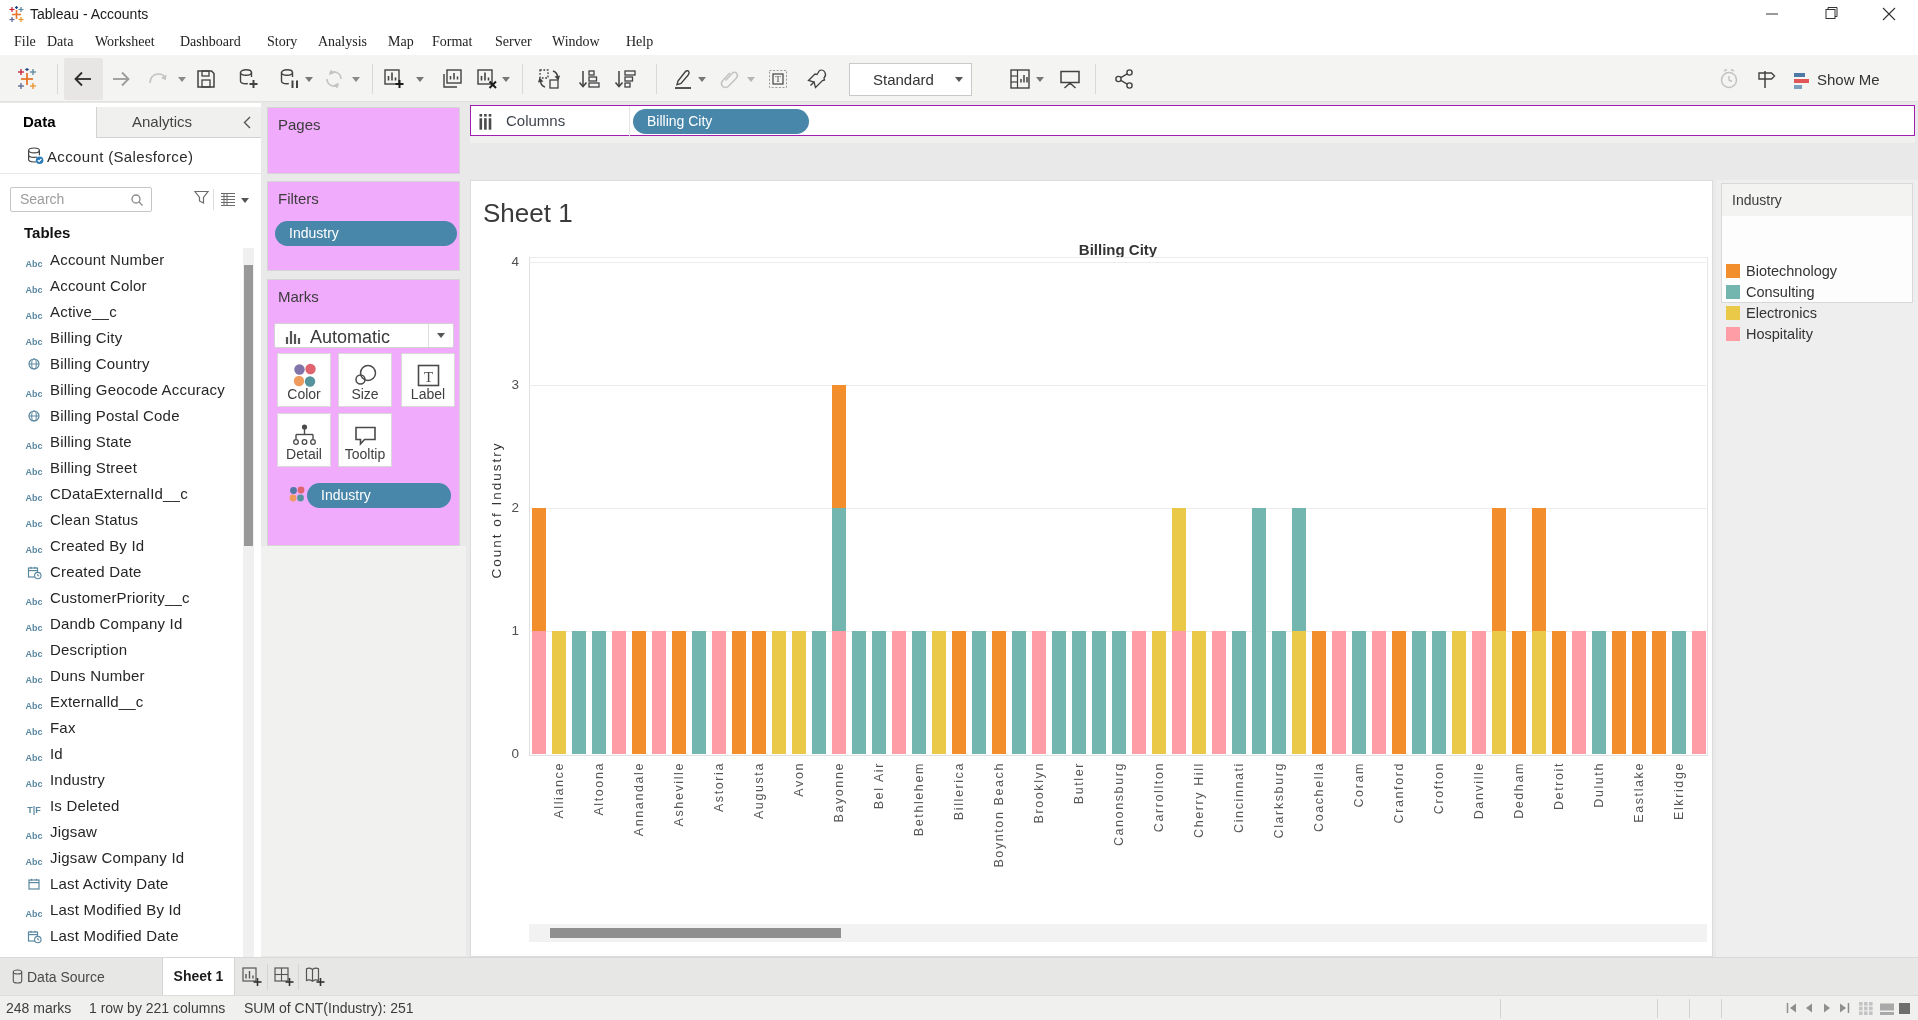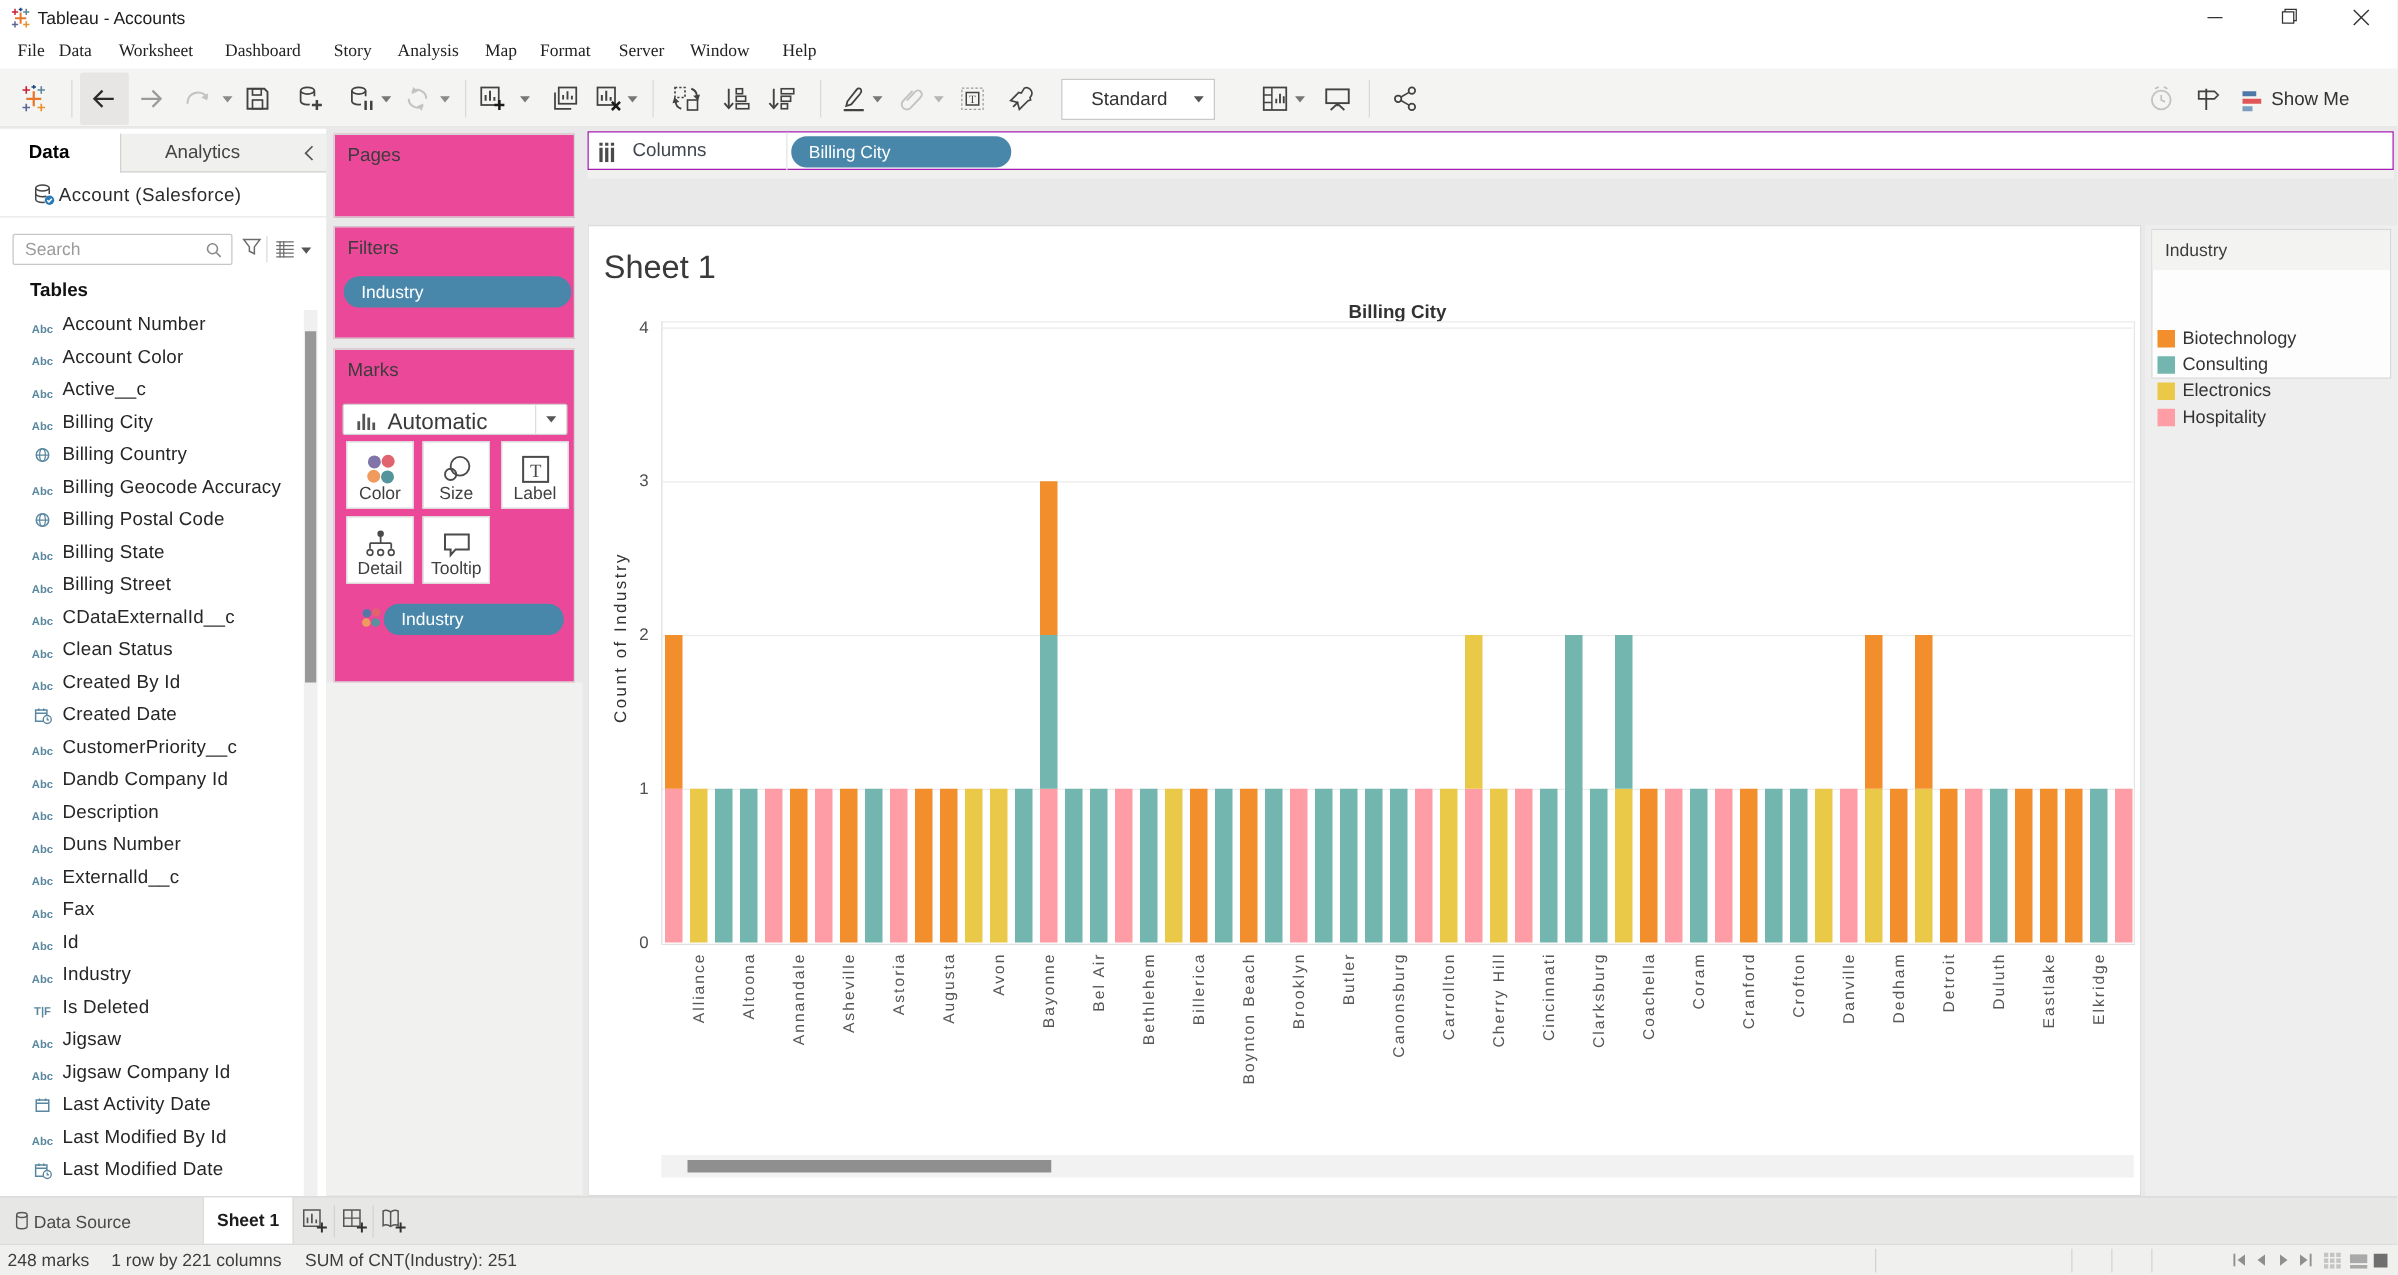--- a/index.html
+++ b/index.html
@@ -17,30 +17,30 @@
 #stdbox .sc { position:absolute; right:8px; top:13px; width:0; height:0; border-left:4.5px solid transparent; border-right:4.5px solid transparent; border-top:5.5px solid #555; }
 #showme { position:absolute; left:1817px; top:16px; font-size:15px; color:#333; }
 
 #workspace { position:absolute; left:0; top:102px; width:1918px; height:855px; background:#e9e9e9; }
 
 #dataPanel { position:absolute; left:0; top:1px; width:261px; height:854px; background:#fff; }
 #dtab-data { position:absolute; left:0; top:4px; width:96px; height:31px; background:#fff; font-size:15px; font-weight:700; color:#000; padding:6px 0 0 23px; }
 #dtab-an { position:absolute; left:96px; top:4px; width:165px; height:31px; background:#f0f0ef; border-bottom:1px solid #d2d2d2; border-left:1px solid #d2d2d2; font-size:15px; color:#444; padding:6px 0 0 35px; }
 #acct { position:absolute; left:47px; top:45px; font-size:15px; letter-spacing:0.35px; color:#2b2b2b; }
 #dsep1 { position:absolute; left:0; top:70px; width:261px; height:1px; background:#e8e8e8; }
-#searchbox { position:absolute; left:10px; top:84px; width:176px; height:25px; border:1px solid #c6c6c6; border-radius:2px; background:#fff; font-size:14px; color:#9b9b9b; line-height:23px; padding-left:9px; }
+#searchbox { position:absolute; left:10px; top:84px; width:142px; height:25px; border:1px solid #c6c6c6; border-radius:2px; background:#fff; font-size:14px; color:#9b9b9b; line-height:23px; padding-left:9px; }
 #tableshdr { position:absolute; left:24px; top:121px; font-size:15px; font-weight:700; color:#111; }
 .frow { position:absolute; left:0; height:26px; width:240px; }
 .fic { position:absolute; left:25px; top:5px; width:18px; text-align:center; }
 .fabc { font-size:9px; font-weight:700; color:#5a87a0; }
 .fname { position:absolute; left:50px; top:3px; font-size:15px; letter-spacing:0.2px; color:#262626; white-space:nowrap; }
 #dscroll { position:absolute; left:243px; top:145px; width:11px; height:709px; background:#f0f0f0; }
 #dthumb { position:absolute; left:244px; top:162px; width:9px; height:281px; background:#989898; }
 
-.card { position:absolute; background:#ec4899; border:1px solid #d5d5d5; }
+.card { position:absolute; background:#f0abfc; border:1px solid #d5d5d5; }
 .cardtitle { position:absolute; left:10px; top:8px; font-size:15px; color:#3c3c3c; }
 .pill { position:absolute; height:25px; border-radius:12.5px; background:#4887aa; color:#fff; font-size:14px; text-align:left; padding-left:14px; line-height:24px; }
 #marksauto { position:absolute; left:6px; top:43px; width:180px; height:25px; border:1px solid #d2d2d2; border-radius:2px; background:#fff; }
 #marksauto .at { position:absolute; left:35px; top:3px; font-size:18px; color:#3a3a3a; }
 #marksauto .dv { position:absolute; right:24px; top:0; width:1px; height:23px; background:#ddd; }
 #marksauto .mc { position:absolute; right:8px; top:9px; width:0; height:0; border-left:4.5px solid transparent; border-right:4.5px solid transparent; border-top:5.5px solid #555; }
 .mbtn { position:absolute; width:54px; height:54px; background:#fff; border:1px solid #d9d9d9; text-align:center; }
 .mbtn .bl { position:absolute; bottom:4px; width:100%; font-size:14px; color:#404040; }
 
 .shelf { position:absolute; left:470px; width:1445px; height:29px; background:#fff; border:1px solid #a21caf; }

